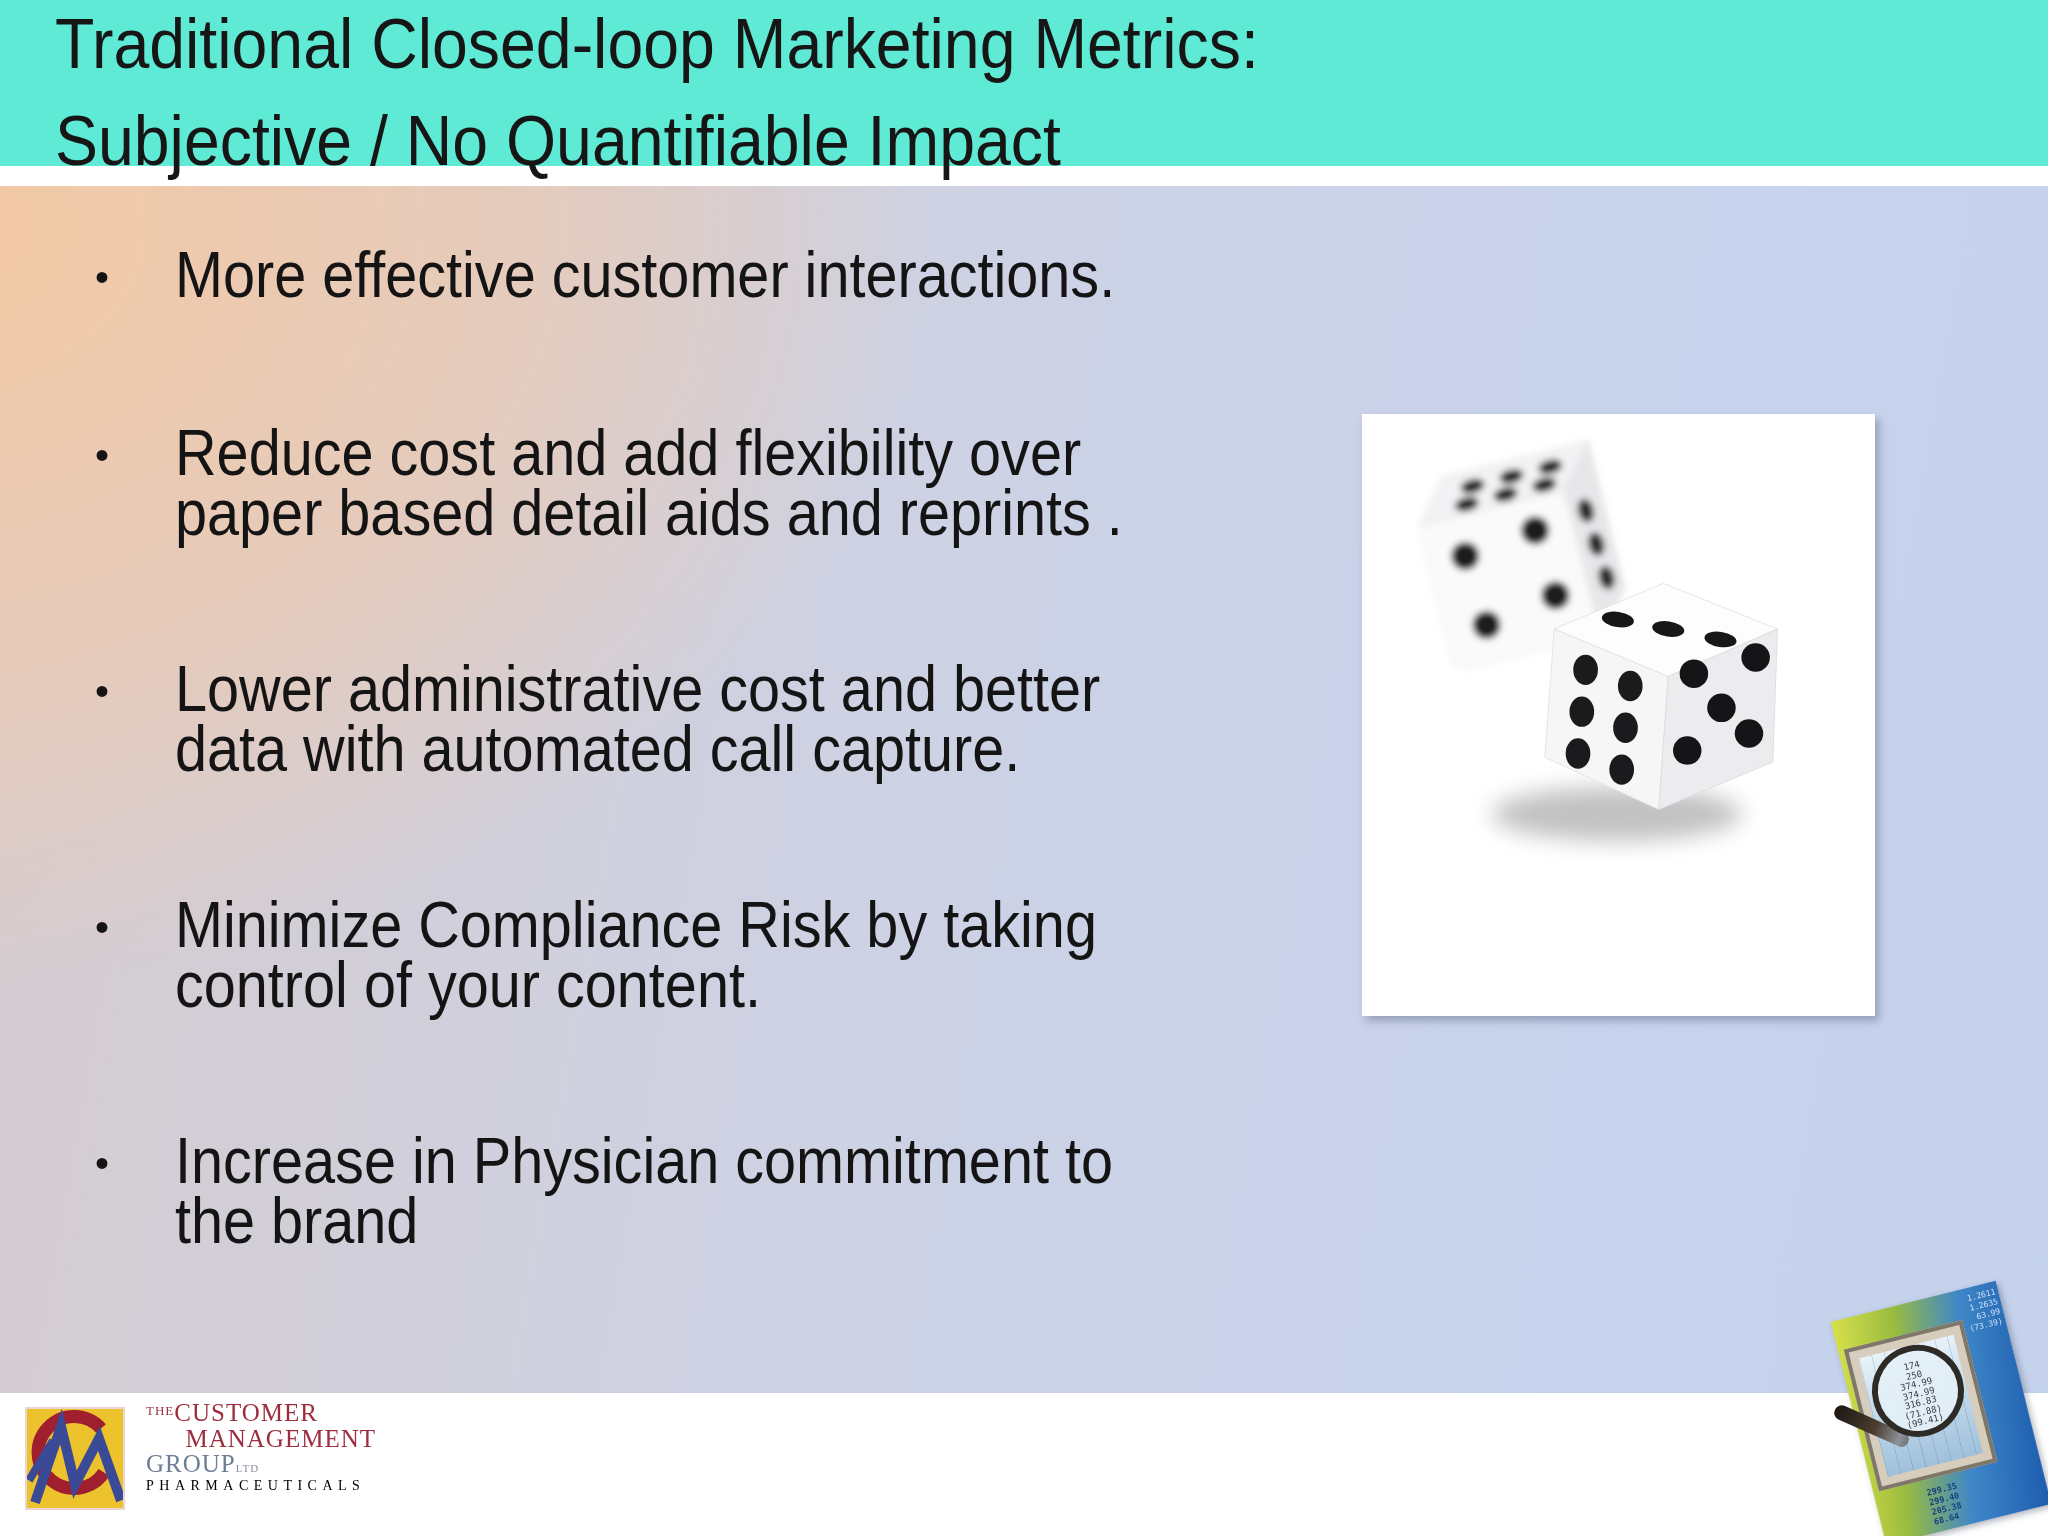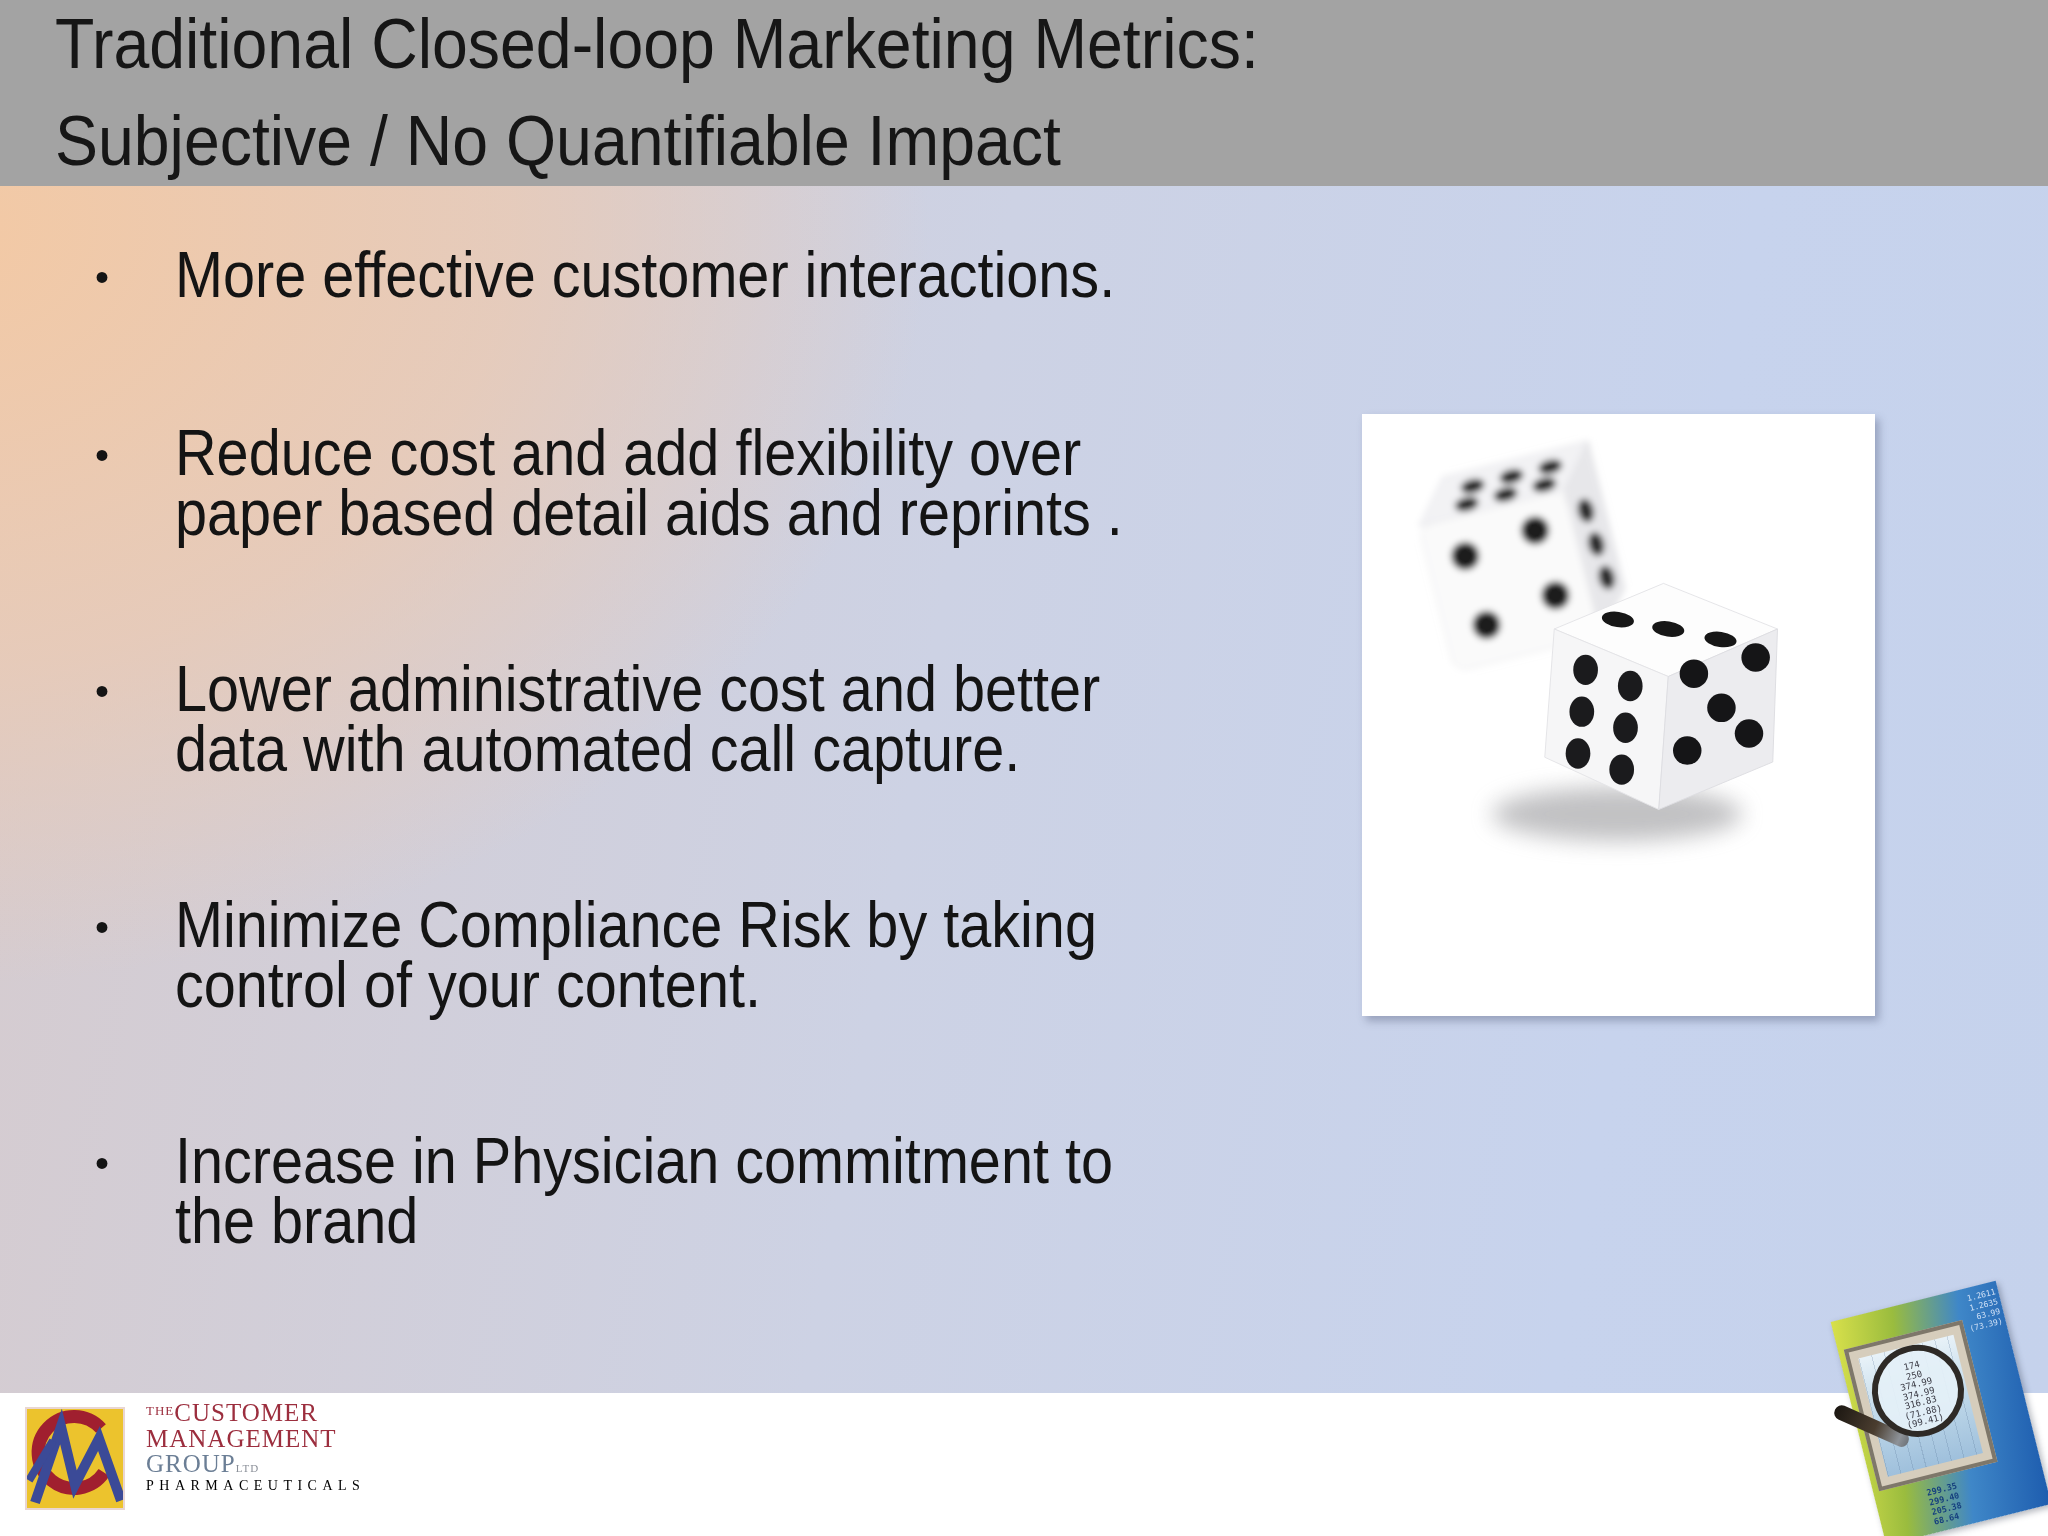--- a/index.html
+++ b/index.html
@@ -2,21 +2,21 @@
 <html><head>
 <meta charset="utf-8">
 <style>
   html,body{margin:0;padding:0;background:#888;}
   .slide{
     position:relative;width:2048px;height:1536px;overflow:hidden;
     background:#ffffff;font-family:"Liberation Sans",sans-serif;
   }
   
   .title-band{
-    position:absolute;left:0;top:0;width:2048px;height:186px;background:#a3a3a3;
+    position:absolute;left:0;top:0;width:2048px;height:166px;background:#5eead4;
   }
   .title-text{
     position:absolute;left:55px;top:-4px;color:#161616;
     font-size:70px;line-height:97px;font-weight:400;
     transform:scaleX(0.92);transform-origin:left top;white-space:nowrap;
   }
   
   .content{
     position:absolute;left:0;top:186px;width:2048px;height:1207px;
     background:
@@ -50,21 +50,21 @@
     background:#ecc32d;border:2px solid #e9d6d2;box-sizing:border-box;
   }
   .logo-text{
     position:absolute;left:146px;top:6px;width:230px;
     font-family:"Liberation Serif",serif;color:#9c2e3e;
   }
   .lt-row1{font-size:0;white-space:nowrap;}
   .lt-the{font-size:13px;letter-spacing:1px;vertical-align:6px;}
   .lt-big{font-size:25px;letter-spacing:1px;}
   .lt-big::first-letter{font-size:33px;}
-  .lt-row2{margin-top:-2px;}
+  .lt-row2{margin-top:-2px;text-align:right;}
   .lt-row3{color:#6b7e95;margin-top:-3px;font-size:0;white-space:nowrap;}
   .lt-ltd{font-size:11px;color:#8a8f98;letter-spacing:1px;}
   .lt-row4{
     margin-top:0px;font-size:14px;letter-spacing:5.5px;color:#000000;white-space:nowrap;
   }
   
   .doc-icon{
     position:absolute;left:1856px;top:1298px;width:170px;height:230px;
     transform:rotate(-14deg);transform-origin:center center;
   }

